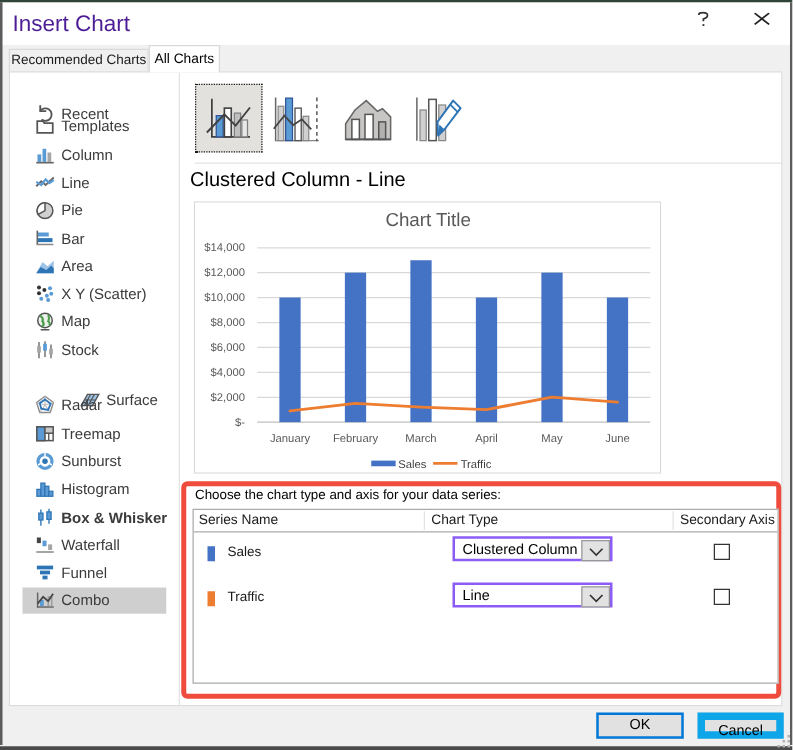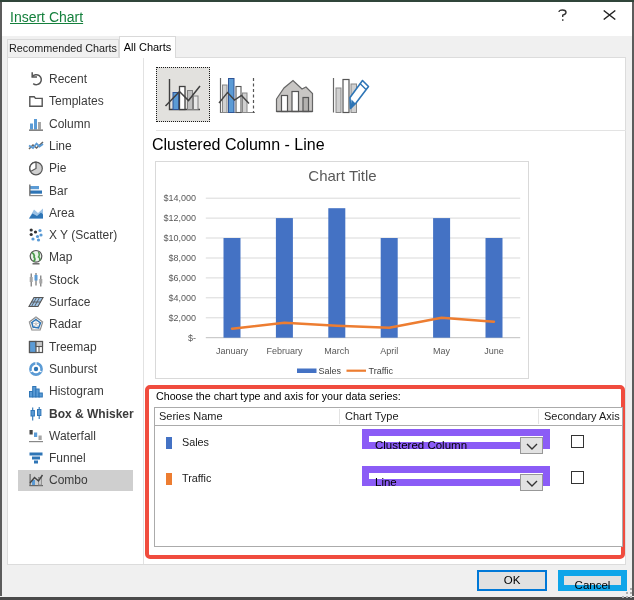--- a/index.html
+++ b/index.html
@@ -4,21 +4,21 @@
 <style>
 * { margin:0; padding:0; box-sizing:border-box; }
 html,body { width:634px; height:600px; }
 body { font-family:"Liberation Sans", sans-serif; background:#f0f0f0; position:relative; overflow:hidden; }
 .abs { position:absolute; }
 #topstrip { left:0; top:0; width:634px; height:2px; background:#30453a; }
 #lborder { left:0; top:2px; width:2px; height:594px; background:#5c5c5c; }
 #rborder { right:0; top:2px; width:2px; height:594px; background:#5c5c5c; }
 #bborder { left:0; bottom:0px; width:634px; height:3.5px; background:#4a4a4a; }
 #titlebar { left:2px; top:2px; width:630px; height:34px; background:#fff; }
-#title { left:10px; top:9px; font-size:14px; color:#15803d;text-decoration:underline; }
+#title { left:10px; top:9px; font-size:18px; color:#4c1d95; }
 
 
 .tab { top:39px; height:19px; background:#f0f0f0; border:1px solid #d9d9d9; font-size:11px; color:#1a1a1a; text-align:center; line-height:17px; white-space:nowrap; font-size:10.8px; }
 #tab1 { left:7px; width:112px; }
 #tab2 { left:119px; top:36px; width:57px; height:22px; background:#fff; border:1px solid #d9d9d9; border-bottom:none; z-index:3; font-size:11px; text-align:center; line-height:20px; color:#000; }
 #page { left:7px; top:57px; width:619px; height:508px; background:#fff; border:1px solid #dcdcdc; z-index:2; }
 #listsep { left:135px; top:0; width:1px; height:506px; background:#e2e2e2; }
 .li { left:0; width:135px; height:22px; }
 .li .lbl { position:absolute; left:41px; top:4px; font-size:12px; color:#3b3b3b; }
 .li svg { position:absolute; left:20px; top:3px; }
@@ -27,21 +27,21 @@
 #iconsep { left:148px; top:72px; width:470px; height:1px; background:#e3e3e3; }
 #heading { left:144px; top:78px; font-size:16px; color:#000; white-space:nowrap; }
 #chartbox { left:146.5px; top:103px; }
 #redbox { left:137px; top:327px; width:480px; height:174px; border:4px solid #f04c3e; border-radius:5px; z-index:5; }
 #choose { left:148px; top:332px; font-size:10.7px; white-space:nowrap; color:#000; z-index:6; }
 #table { left:146px; top:349px; width:469px; height:140px; background:#fff; border:1px solid #ababab; z-index:6; }
 .th { top:2px; font-size:11px; white-space:nowrap; color:#1a1a1a; }
 #hline { left:0px; top:17px; width:467px; height:1px; background:#ababab; }
 .swatch { left:11px; width:6px; height:12px; }
 .sname { left:27px; font-size:10.8px; white-space:nowrap; color:#1a1a1a; }
-.combo { left:207px; width:188px; height:20px; background:#fff; border:7px solid #8b5cf6; font-size:11.5px; color:#000; white-space:nowrap; }
+.combo { left:207px; width:128px; height:20px; background:#fff; border:2px solid #8b5cf6; font-size:11.5px; color:#000; white-space:nowrap; }
 .combo .ct { position:absolute; left:6px; top:3px; }
 .combo .cb { position:absolute; right:0.5px; top:0.5px; width:23px; height:17px; background:#e2e2e2; border:1px solid #989898; }
 .combo .cb svg { position:absolute; left:5px; top:5px; }
 .cbx { left:416px; width:13px; height:13px; background:#fff; border:1px solid #333; }
 .btn { top:570px; height:21px; background:#e1e1e1; font-size:11.5px; color:#000; text-align:center; }
 #ok { left:477px; width:70px; border:2px solid #0078d7; line-height:17px; }
 #cancel { left:558px; width:69px; border:6px solid #0ea5e9; line-height:19px; }
 </style>
 </head>
 <body>
@@ -55,21 +55,21 @@
     <path d="M1,3 Q1,1 4.5,1 Q8,1 8,3.2 Q8,5.2 4.7,6.2 L4.7,8" fill="none" stroke="#333" stroke-width="1.4"></path>
     <rect x="4" y="10.3" width="1.5" height="1.5" fill="#333"></rect>
   </svg>
 <svg id="close" class="abs" style="left:603px; top:10px;" width="13" height="10" viewBox="0 0 13 10">
     <path d="M0.7,0.5 L12.3,9.5 M12.3,0.5 L0.7,9.5" stroke="#222" stroke-width="1.4" fill="none"></path>
   </svg>
 <div id="tab1" class="abs tab">Recommended Charts</div>
 <div id="tab2" class="abs">All Charts</div>
 <div id="page" class="abs">
   <div id="listsep" class="abs"></div>
-  <div class="abs li" style="top:10.0px;">
+  <div class="abs li" style="top:22px;">
       <svg width="16" height="16" viewBox="0 0 16 16">
         <path d="M4.2,5.8 A5,5 0 1 1 5.2,12.6" fill="none" stroke="#555" stroke-width="1.5"></path>
         <path d="M4.2,1.2 V5.9 H9" fill="none" stroke="#555" stroke-width="1.5"></path>
       </svg>
       <span class="lbl">Recent</span>
     </div>
   <div class="abs li" style="top:32.3px;">
       <svg width="16" height="16" viewBox="0 0 16 16">
         <path d="M1.8,13.2 V3.8 h4.4 l1.3,1.6 h6.7 v7.8 z" fill="none" stroke="#555" stroke-width="1.4"></path>
       </svg>
@@ -146,21 +146,21 @@
           <line x1="3.2" y1="1.5" x2="3.2" y2="14.5"></line>
           <line x1="8" y1="1" x2="8" y2="13.5"></line>
           <line x1="12.8" y1="3.5" x2="12.8" y2="14.5"></line>
         </g>
         <rect x="1.7" y="5" width="3" height="5" fill="#a6a6a6"></rect>
         <rect x="6.5" y="3" width="3" height="5.5" fill="#5b9bd5"></rect>
         <rect x="11.3" y="7" width="3" height="4.5" fill="#a6a6a6"></rect>
       </svg>
       <span class="lbl">Stock</span>
     </div>
-  <div class="abs li" style="top:233.0px;">
+  <div class="abs li" style="top:251px;margin-left:36px;">
       <svg width="16" height="16" viewBox="0 0 16 16">
         <path d="M1,12.5 L6,3.5 L15,3.5 L10,12.5 z" fill="#9dc3e6" stroke="#555" stroke-width="1.1"></path>
         <path d="M3.5,8 h9 M8.5,3.5 L3.5,12.5 M11.5,3.5 L6.5,12.5" stroke="#555" stroke-width="0.9" fill="none"></path>
       </svg>
       <span class="lbl">Surface</span>
     </div>
   <div class="abs li" style="top:255.3px;">
       <svg width="16" height="16" viewBox="0 0 16 16">
         <polygon points="8,1 14.7,6 12.2,14 3.8,14 1.3,6" fill="none" stroke="#888" stroke-width="1.1"></polygon>
         <path d="M8,1 L8,8 M1.3,6 L8,8 M14.7,6 L8,8 M3.8,14 L8,8 M12.2,14 L8,8" stroke="#bbb" stroke-width="0.9"></path>

